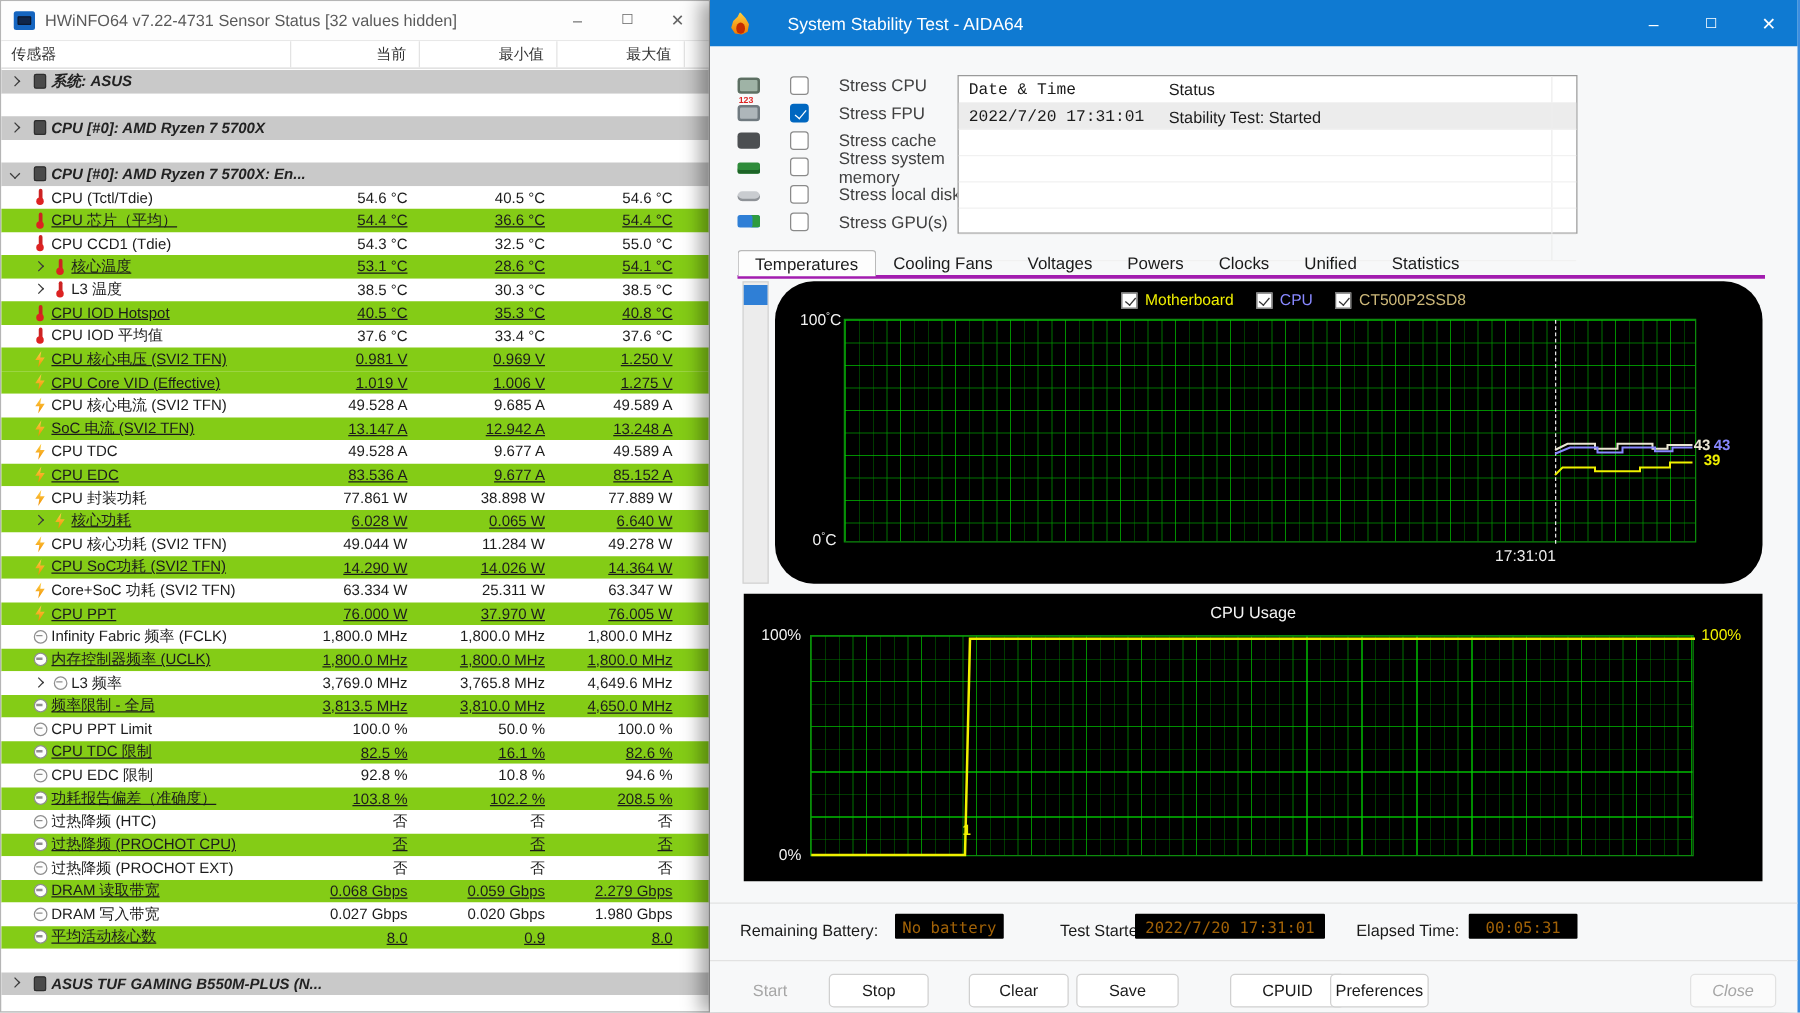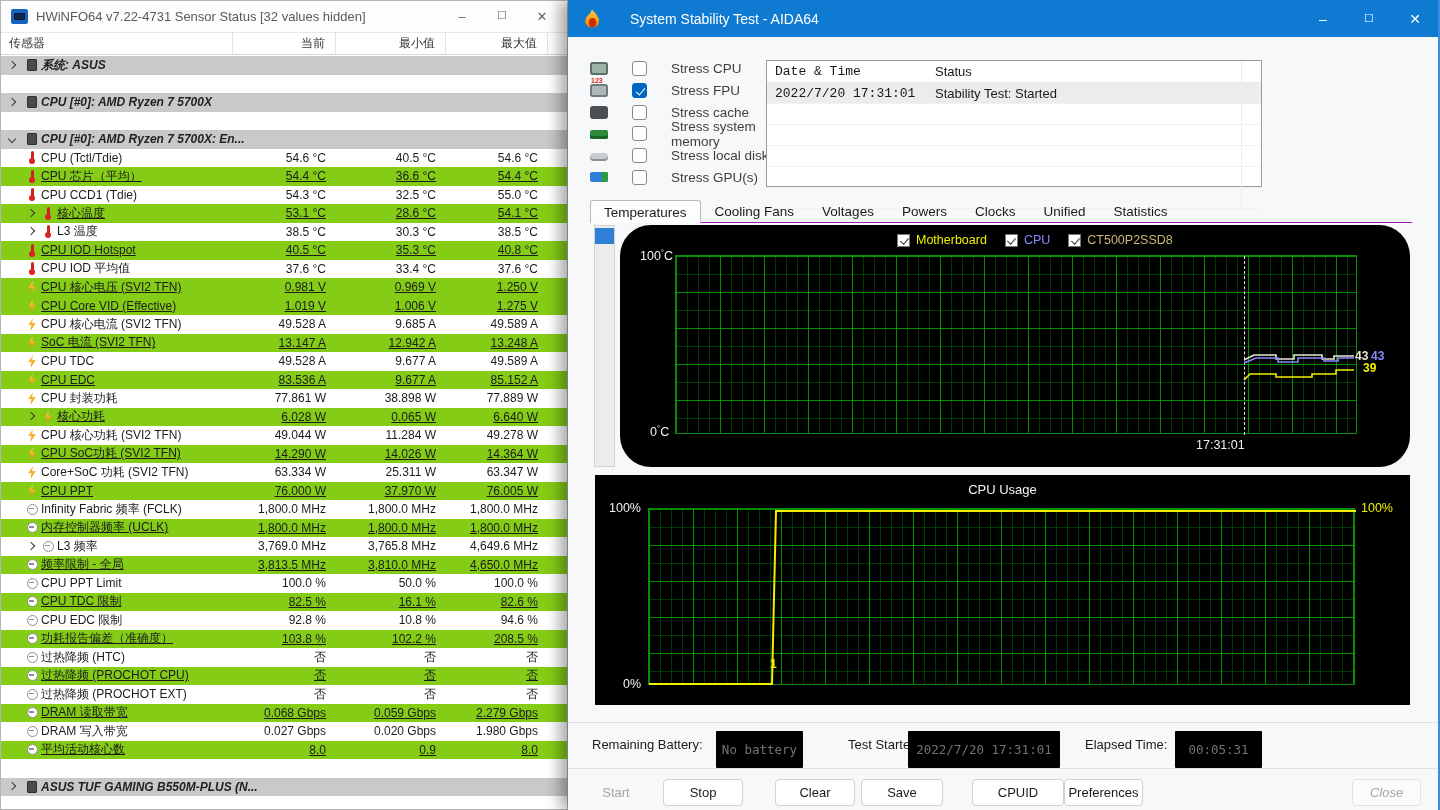--- a/index.html
+++ b/index.html
@@ -69,21 +69,21 @@
   
   #log-table { position:absolute; left:198px; top:60px; width:496px; height:127px; background:#fff; border:1px solid #9a9a9a; font-size:13px; color:#1a1a1a; }
   .log-head { display:flex; height:22px; align-items:center; border-bottom:1px solid #e6e6e6; }
   .log-col1 { width:164px; padding-left:8px;font-family:Liberation Mono, monospace; }
   .log-col2 { flex:1; padding-left:4px; }
   .log-tail { width:20px; height:100%; border-left:1px solid #ededed; }
   .log-row { display:flex; height:21px; align-items:center; border-bottom:1px solid #f1f1f1; }
   .log-row.sel { background:#ececec; }
 
   
-  #tabs { position:absolute; left:22px; top:199px; right:26px; height:24px; display:flex; border-bottom:1px solid #a21caf; }
+  #tabs { position:absolute; left:22px; top:199px; right:26px; height:24px; display:flex; border-bottom:3px solid #a21caf; }
   .tab { padding:0 13px; font-size:13.5px; color:#1a1a1a; display:flex; align-items:center; border:1px solid transparent; border-bottom:none; }
   .tab.active { background:#fdfdfd; border-color:#b9b9b9; border-radius:3px 3px 0 0; position:relative; top:1px; }
 
   
   #temp-scroll { position:absolute; left:26px; top:225px; width:21px; height:242px; background:#ececec; border:1px solid #d2d2d2; }
   #temp-thumb { position:absolute; left:0; top:2px; width:19px; height:16px; background:#2f7fd6; }
   #temp-chart { position:absolute; left:52px; top:225px; width:790px; height:242px; background:#000;border-radius:31px; }
   .plot { position:absolute; background:
       repeating-linear-gradient(to right, rgba(0,210,0,.55) 0 1px, transparent 1px 44px),
       repeating-linear-gradient(to bottom, rgba(0,210,0,.55) 0 1px, transparent 1px 36px),
@@ -105,21 +105,21 @@
 
   
   #cpu-chart { position:absolute; left:27px; top:475px; width:815px; height:230px; background:#000; }
   #cpu-title { position:absolute; left:0; right:0; top:7px; text-align:center; color:#f4f4f4; font-size:13px; }
   #cpu-plot { left:53px; top:33px; width:707px; height:177px; }
 
   
   #divider1 { position:absolute; left:0; right:0; top:722px; border-top:1px solid #e2e2e2; }
   #divider2 { position:absolute; left:0; right:0; top:768px; border-top:1px solid #e2e2e2; }
   .info-label { position:absolute; top:737px; font-size:13px; color:#1a1a1a; }
-  .lcd { position:absolute; top:731px; height:37px; background:#000; color:#737373; font-family:"DejaVu Sans Mono",monospace; font-size:12.5px; display:flex; align-items:center; justify-content:center; border-radius:1px; }
+  .lcd { position:absolute; top:731px; height:20px; background:#000; color:#a16207; font-family:"DejaVu Sans Mono",monospace; font-size:12.5px; display:flex; align-items:center; justify-content:center; border-radius:1px; }
   .btn { position:absolute; top:779px; height:27px; background:#fff; border:1px solid #d0d0d0; border-radius:4px; font-size:13px; color:#1a1a1a; display:flex; align-items:center; justify-content:center; }
   .btn.disabled { color:#a6a6a6; background:transparent; border-color:transparent; }
   .btn.disabled.bordered { border-color:#e2e2e2; background:#fbfbfb;font-style:italic; }
 </style>
 </head>
 <body>
 
 <div id="hwinfo">
   <div id="hw-titlebar">
     <span class="hw-logo"></span>
@@ -711,17 +711,17 @@
   <span class="info-label" style="left:280px;">Test Started:</span>
   <span class="lcd" style="left:340px; width:152px;">2022/7/20 17:31:01</span>
   <span class="info-label" style="left:517px;">Elapsed Time:</span>
   <span class="lcd" style="left:607px; width:87px;">00:05:31</span>
   <div id="divider2"></div>
   <div id="btn-row">
       <div class="btn disabled" style="left: 17px; width: 62px;">Start</div>
       <div class="btn" style="left: 95px; width: 80px;">Stop</div>
       <div class="btn" style="left: 207px; width: 80px;">Clear</div>
       <div class="btn" style="left: 293px; width: 82px;">Save</div>
-      <div class="btn" style="left: 404px; width: 92px;">CPUID</div>
+      <div class="btn" style="left: 416px; width: 92px;">CPUID</div>
       <div class="btn" style="left: 496px; width: 79px;">Preferences</div>
       <div class="btn disabled bordered" style="left: 784px; width: 69px;">Close</div>
     </div>
 </div>
 
 </body></html>

